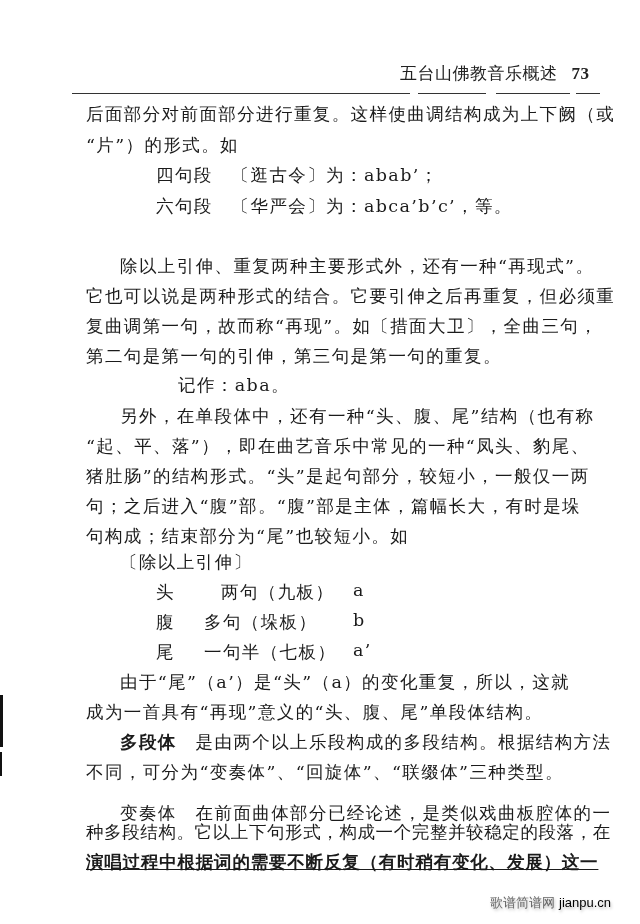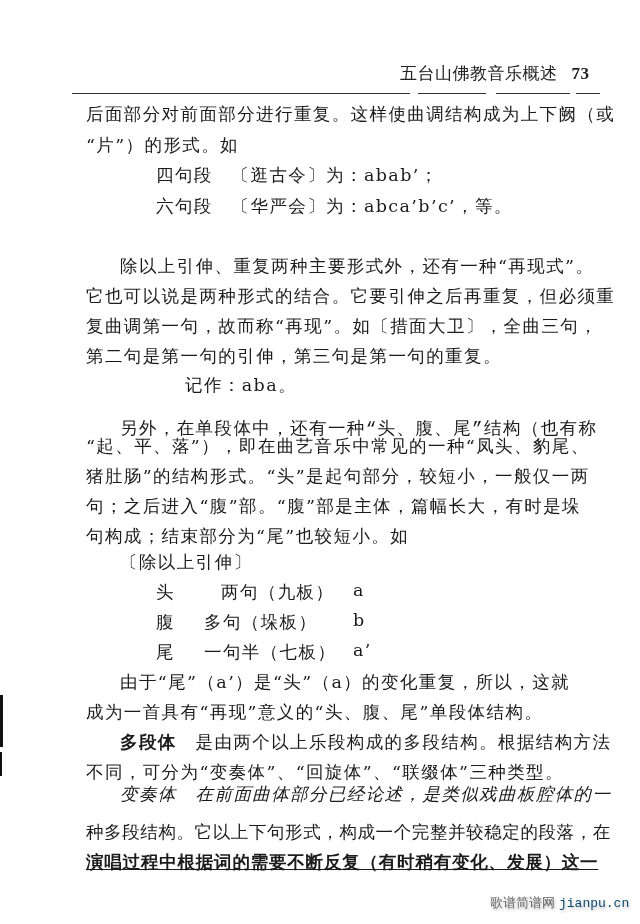--- a/index.html
+++ b/index.html
@@ -25,21 +25,21 @@
   .ind4 { left:178px; }
   .bold { font-weight:bold; }
   .col { position:absolute; font-size:17.5px; white-space:nowrap; letter-spacing:1.4px; }
   .margin-mark {
     position:absolute; left:0px; width:3px; background:#111;
   }
   .watermark {
     position:absolute; left:490px; top:894px; font-size:13px; color:#666;
     font-family:"DejaVu Sans", sans-serif; text-shadow:1px 2px 3px #bbb;
   }
-  .watermark .domain { color:#0c4a6e; margin-left:4px; font-family:Liberation Mono, monospace; }
+  .watermark .domain { color:#000000; margin-left:4px; font-family:Liberation Sans, sans-serif; }
 </style>
 </head>
 <body>
 
 <div class="page-header">
   <span>五台山佛教音乐概述</span><span class="num">73</span>
 </div>
 <div class="header-rule"></div>
 <div class="header-rule-gap" style="left:410px;width:8px;"></div>
 <div class="header-rule-gap" style="left:486px;width:10px;"></div>
@@ -48,23 +48,23 @@
 <div class="line" style="top:102px;">后面部分对前面部分进行重复。这样使曲调结构成为上下阙（或</div>
 <div class="line" style="top:133px;">“片”）的形式。如</div>
 <div class="line ind3" style="top:163px;">四句段　〔逛古令〕为：abab’；</div>
 <div class="line ind3" style="top:194px;">六句段　〔华严会〕为：abca’b’c’，等。</div>
 
 <div class="line ind1" style="top:254px;">除以上引伸、重复两种主要形式外，还有一种“再现式”。</div>
 <div class="line" style="top:284px;">它也可以说是两种形式的结合。它要引伸之后再重复，但必须重</div>
 <div class="line" style="top:314px;">复曲调第一句，故而称“再现”。如〔措面大卫〕，全曲三句，</div>
 <div class="line" style="top:344px;">第二句是第一句的引伸，第三句是第一句的重复。</div>
 
-<div class="line ind4" style="top:373px;margin-left:7px;">记作：aba。</div>
+<div class="line ind4" style="top:373px;">记作：aba。</div>
 
-<div class="line ind1" style="top:416px;font-family:Liberation Mono, monospace;">另外，在单段体中，还有一种“头、腹、尾”结构（也有称</div>
+<div class="line ind1" style="top:404px;">另外，在单段体中，还有一种“头、腹、尾”结构（也有称</div>
 <div class="line" style="top:434px;">“起、平、落”），即在曲艺音乐中常见的一种“凤头、豹尾、</div>
 <div class="line" style="top:464px;">猪肚肠”的结构形式。“头”是起句部分，较短小，一般仅一两</div>
 <div class="line" style="top:494px;">句；之后进入“腹”部。“腹”部是主体，篇幅长大，有时是垛</div>
 <div class="line" style="top:524px;">句构成；结束部分为“尾”也较短小。如</div>
 
 <div class="line ind1" style="top:550px;">〔除以上引伸〕</div>
 
 <div>
   <div>
     <span class="col" style="left:156px;top:580px;">头</span>
@@ -84,21 +84,21 @@
 </div>
 
 <div class="line ind1" style="top:670px;">由于“尾”（a’）是“头”（a）的变化重复，所以，这就</div>
 <div class="line" style="top:700px;">成为一首具有“再现”意义的“头、腹、尾”单段体结构。</div>
 
 <div class="line ind1" style="top:730px;">
   <span class="bold">多段体</span>　<span>是由两个以上乐段构成的多段结构。根据结构方法</span>
 </div>
 <div class="line" style="top:760px;">不同，可分为“变奏体”、“回旋体”、“联缀体”三种类型。</div>
 
-<div class="line ind1" style="top:782px;font-style:italic;">
+<div class="line ind1" style="top:801px;">
   <span>变奏体</span>　<span>在前面曲体部分已经论述，是类似戏曲板腔体的一</span>
 </div>
 <div class="line" style="top:820px;letter-spacing:0.6px;text-align:center;">种多段结构。它以上下句形式，构成一个完整并较稳定的段落，在</div>
 <div class="line bold" style="top:850px;letter-spacing:0.8px;text-decoration:underline;">演唱过程中根据词的需要不断反复（有时稍有变化、发展）这一</div>
 
 <div class="margin-mark" style="top:695px;height:52px;"></div>
 <div class="margin-mark" style="top:752px;height:24px;width:2px;"></div>
 
 <div class="watermark">
   <span>歌谱简谱网</span><span class="domain">jianpu.cn</span>

